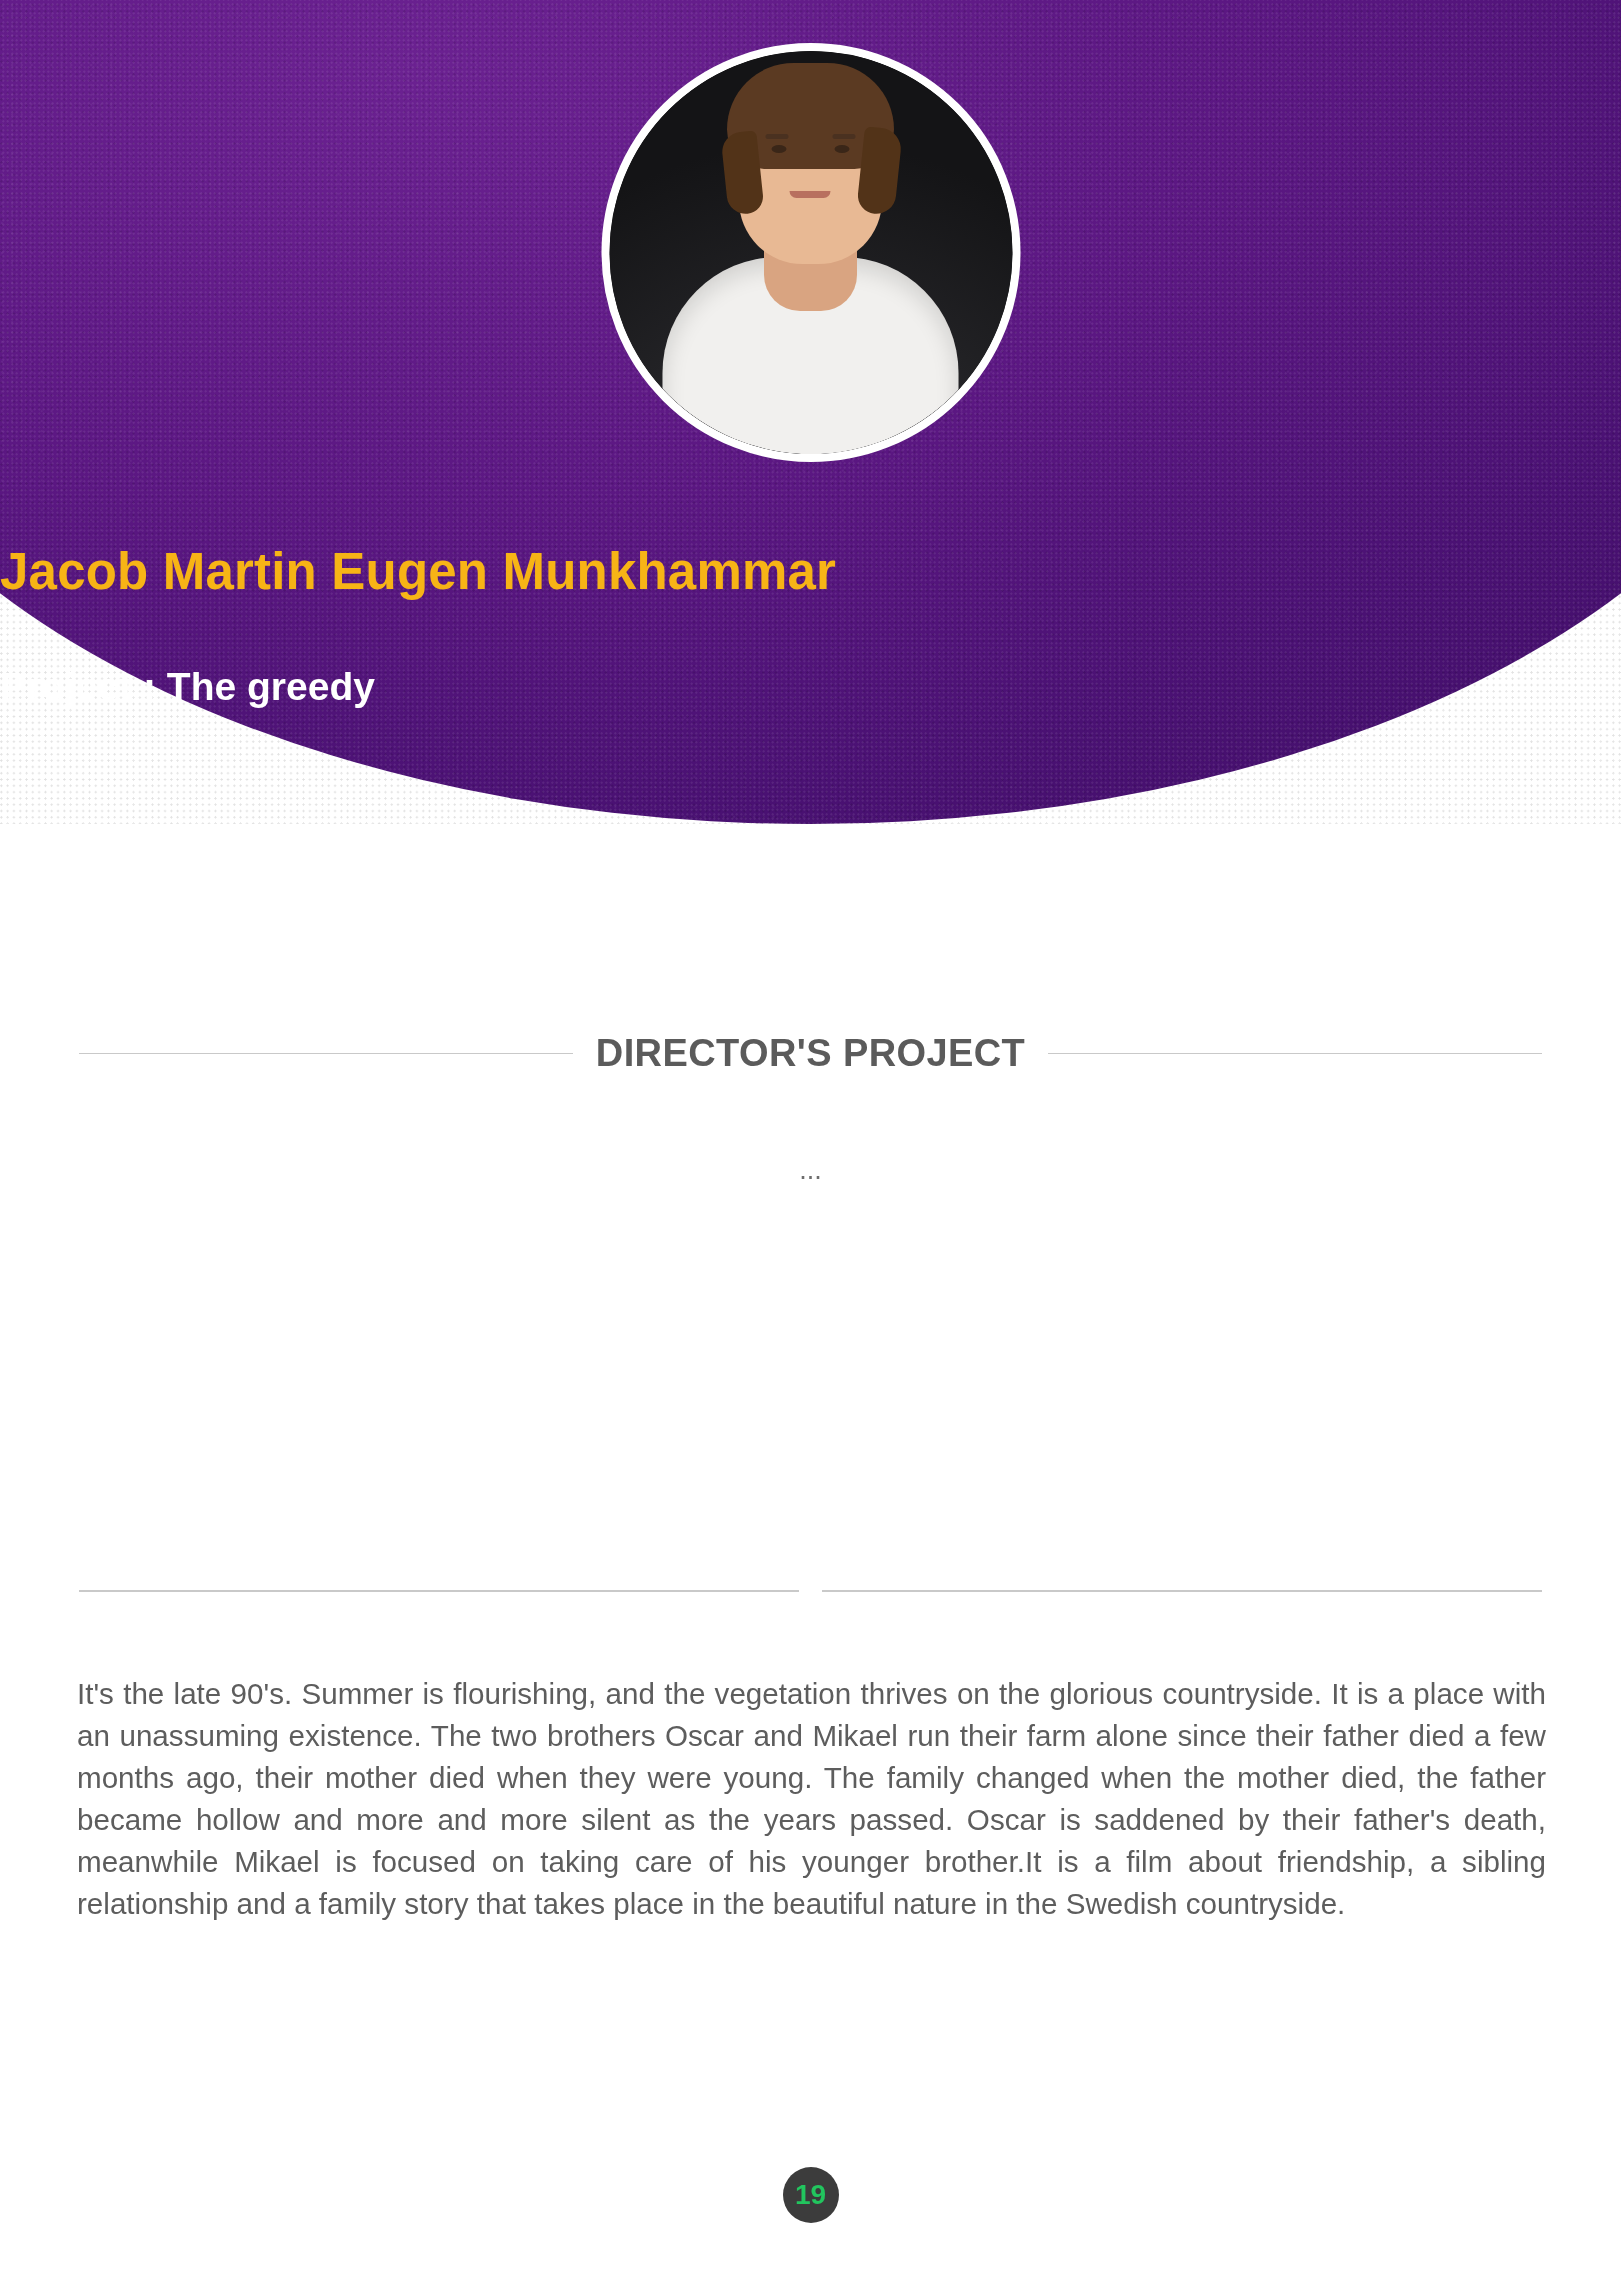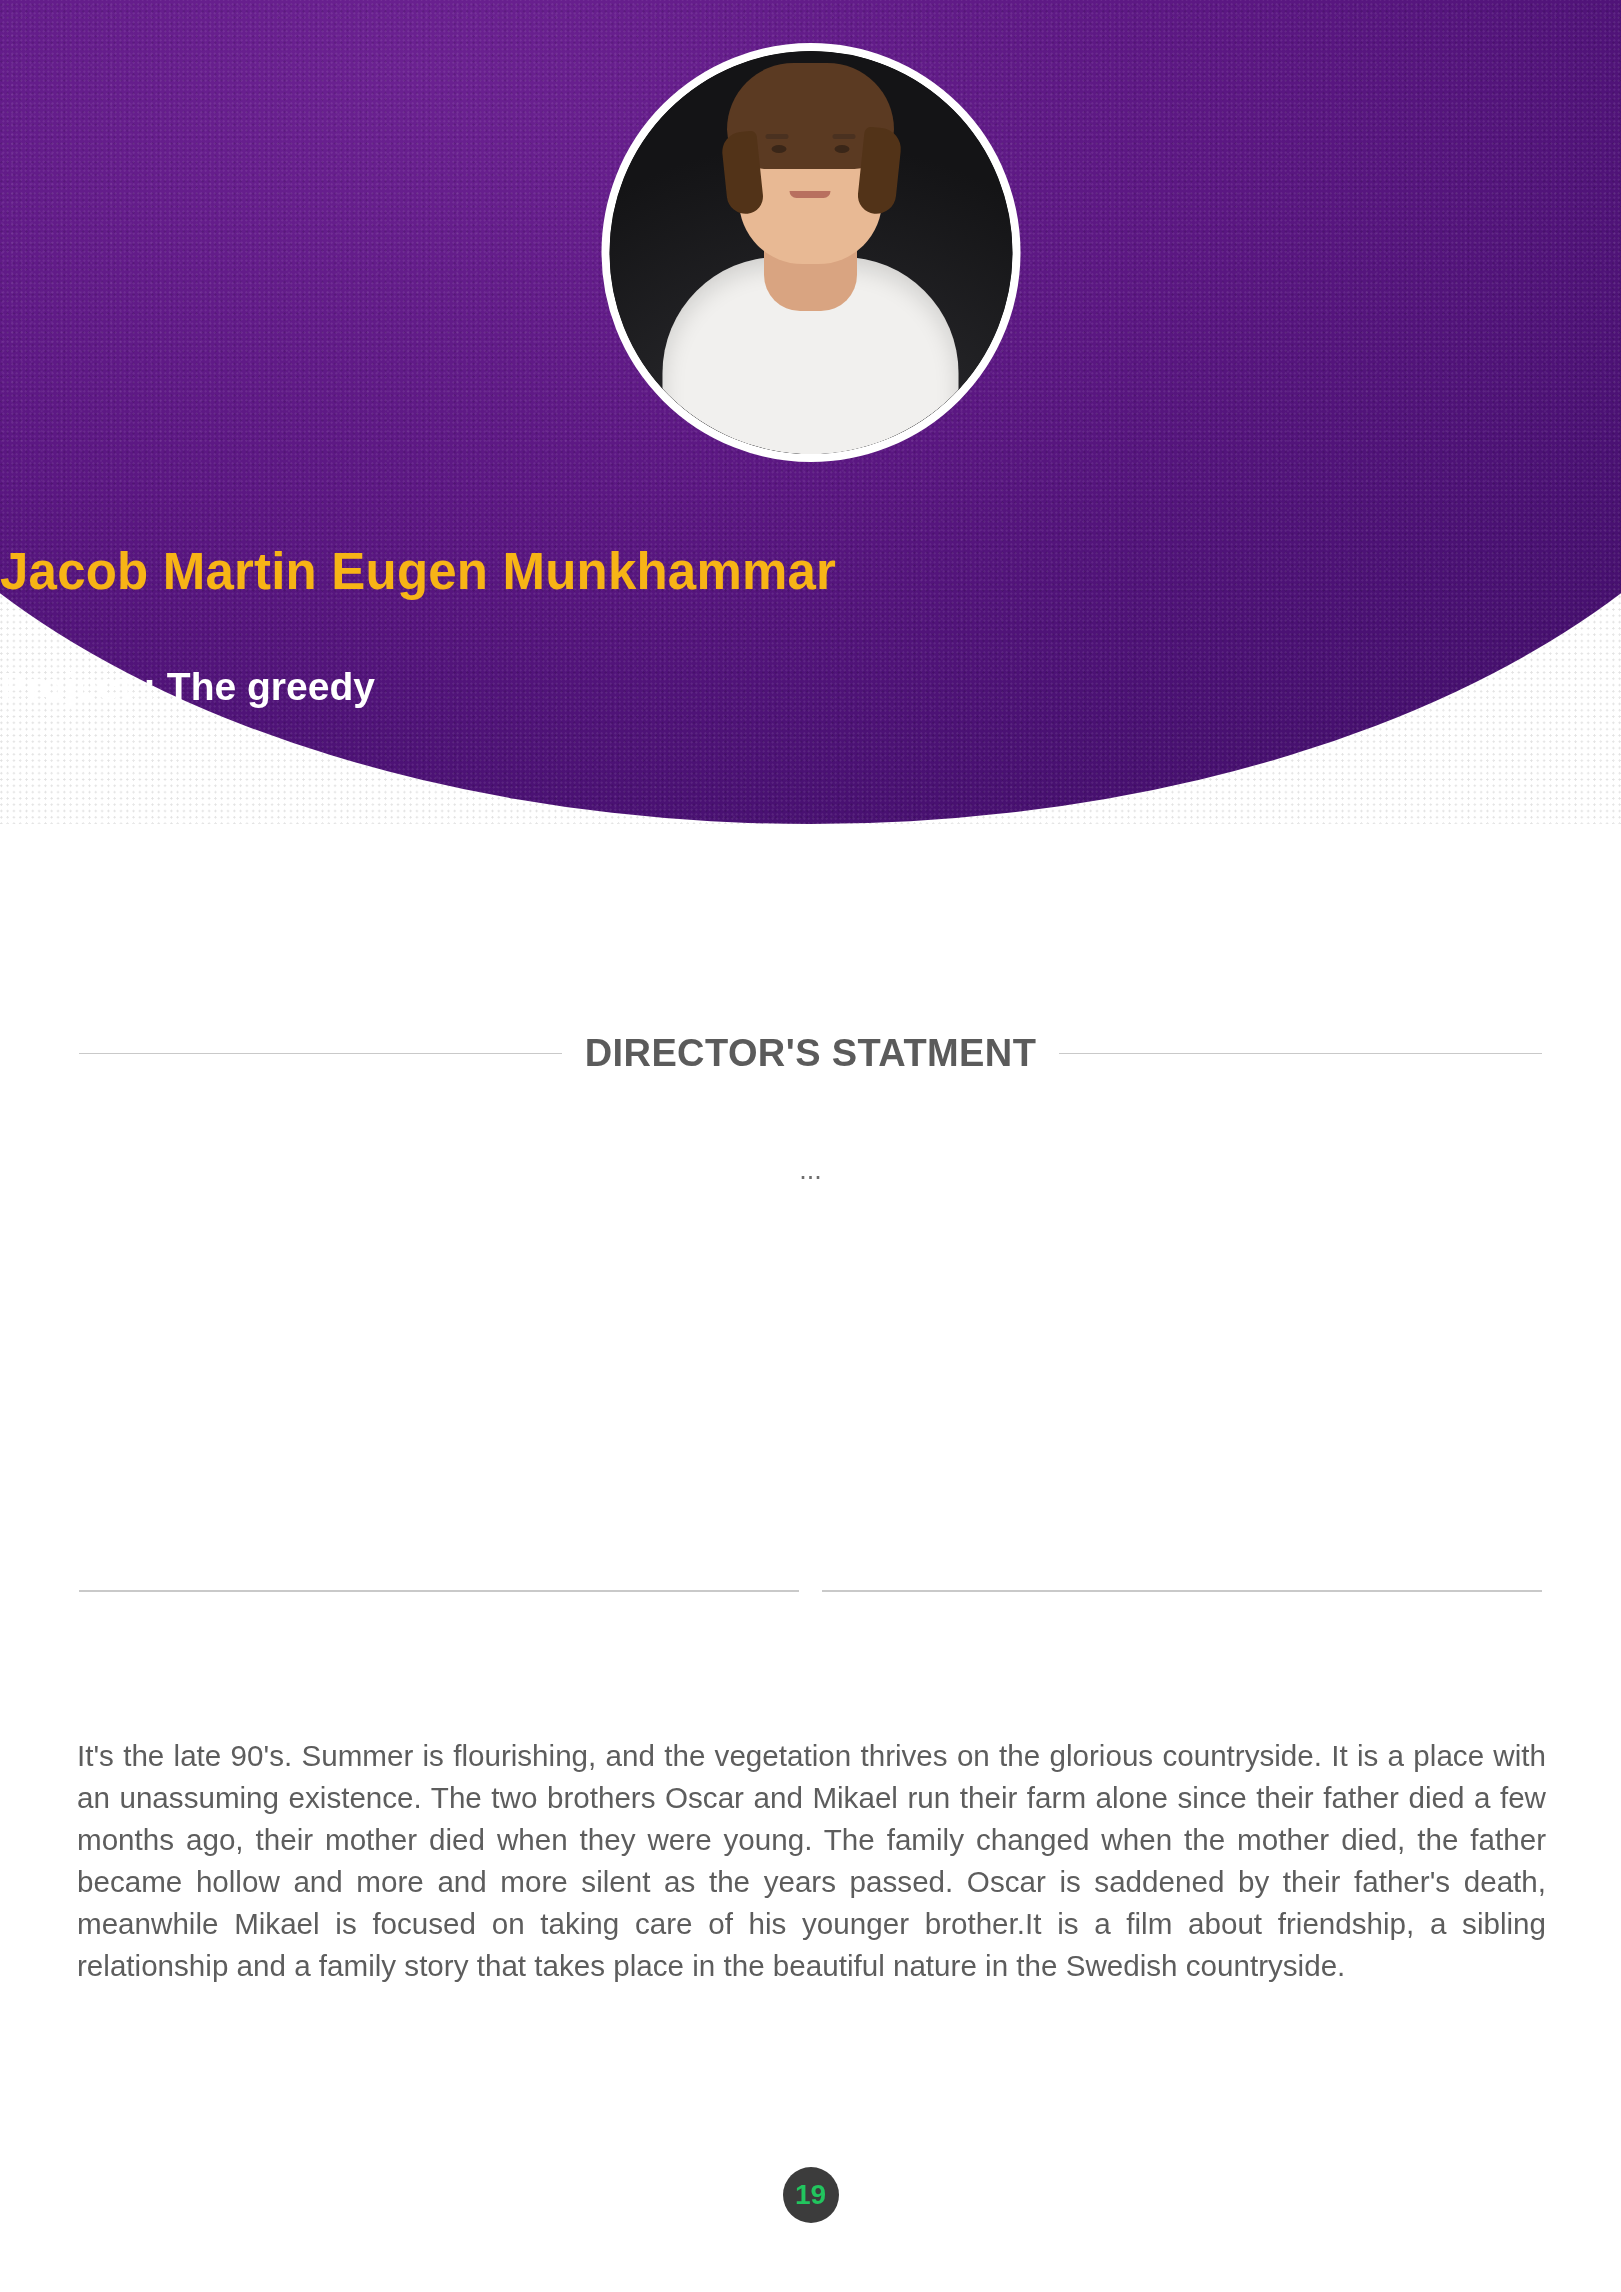--- a/index.html
+++ b/index.html
@@ -227,21 +227,21 @@
     top: 1155px;
     left: 0;
     width: 100%;
     text-align: center;
     color: #6d6d6d;
     font-size: 27px;
   }
 
   .description-body {
     position: absolute;
-    top: 1735px;
+    top: 1673px;
     left: 77px;
     width: 1469px;
     color: #5d5d5d;
     font-size: 29.6px;
     line-height: 1.42;
     text-align: justify;
   }
 
   
   .page-badge {
@@ -284,21 +284,21 @@
       <div class="p-mouth"></div>
     </div>
   </div>
 
   <div class="name">Jacob Martin Eugen Munkhammar</div>
   <div class="project">Project : The greedy</div>
 </div>
 
 <div class="section-head" id="statement-head">
   <div class="rule"></div>
-  <div class="title">DIRECTOR'S STATMENT</div>
+  <div class="title">DIRECTOR'S PROJECT</div>
   <div class="rule"></div>
 </div>
 <div class="statement-body">...</div>
 
 <div class="section-head" id="description-head">
   <div class="rule"></div>
   <div class="rule"></div>
 </div>
 <div class="description-body">It's the late 90's. Summer is flourishing, and the vegetation thrives on the glorious countryside. It is a place with an unassuming existence. The two brothers Oscar and Mikael run their farm alone since their father died a few months ago, their mother died when they were young. The family changed when the mother died, the father became hollow and more and more silent as the years passed. Oscar is saddened by their father's death, meanwhile Mikael is focused on taking care of his younger brother.It is a film about friendship, a sibling relationship and a family story that takes place in the beautiful nature in the Swedish countryside.</div>
 

